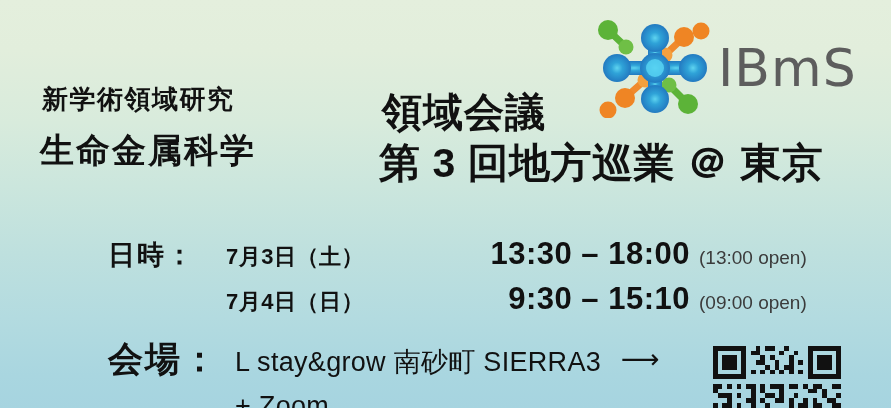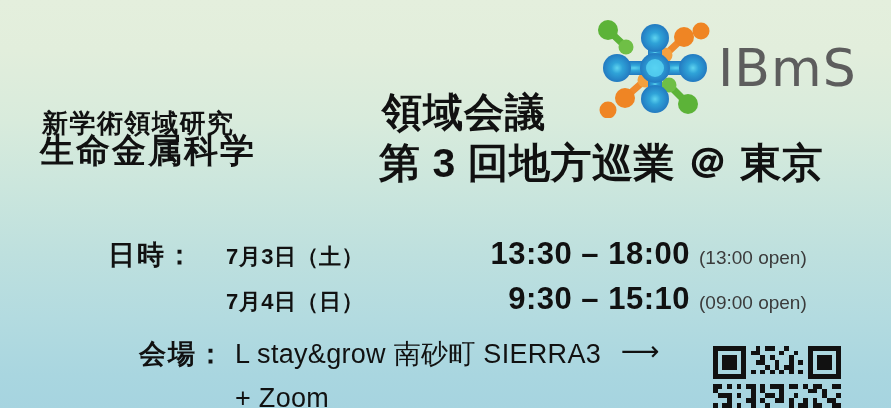--- a/index.html
+++ b/index.html
@@ -56,21 +56,20 @@
   
   .kicker {
     position: absolute;
     left: 42px;
     top: 86px;
     font-size: 26px;
     font-weight: 700;
     letter-spacing: 1.5px;
     line-height: 1;
     white-space: nowrap;
-    margin-top: 24px;
   }
   .maintitle {
     position: absolute;
     left: 40px;
     top: 133px;
     font-size: 34px;
     font-weight: 700;
     letter-spacing: 2px;
     line-height: 1;
     white-space: nowrap;
@@ -143,24 +142,23 @@
     width: 790px;
   }
   .vrow {
     display: flex;
     align-items: baseline;
     height: 44px;
     white-space: nowrap;
   }
   .vlbl {
     width: 118px;
-    font-size: 27px;
+    font-size: 35px;
     font-weight: 700;
     letter-spacing: 2px;
-    text-align: right;
   }
   .vlbl.blank { visibility: hidden; }
   .vtext {
     font-size: 27px;
     font-weight: 400;
     letter-spacing: 0.3px;
     margin-left: 9px;
   }
   .arrow {
     display: inline-block;

